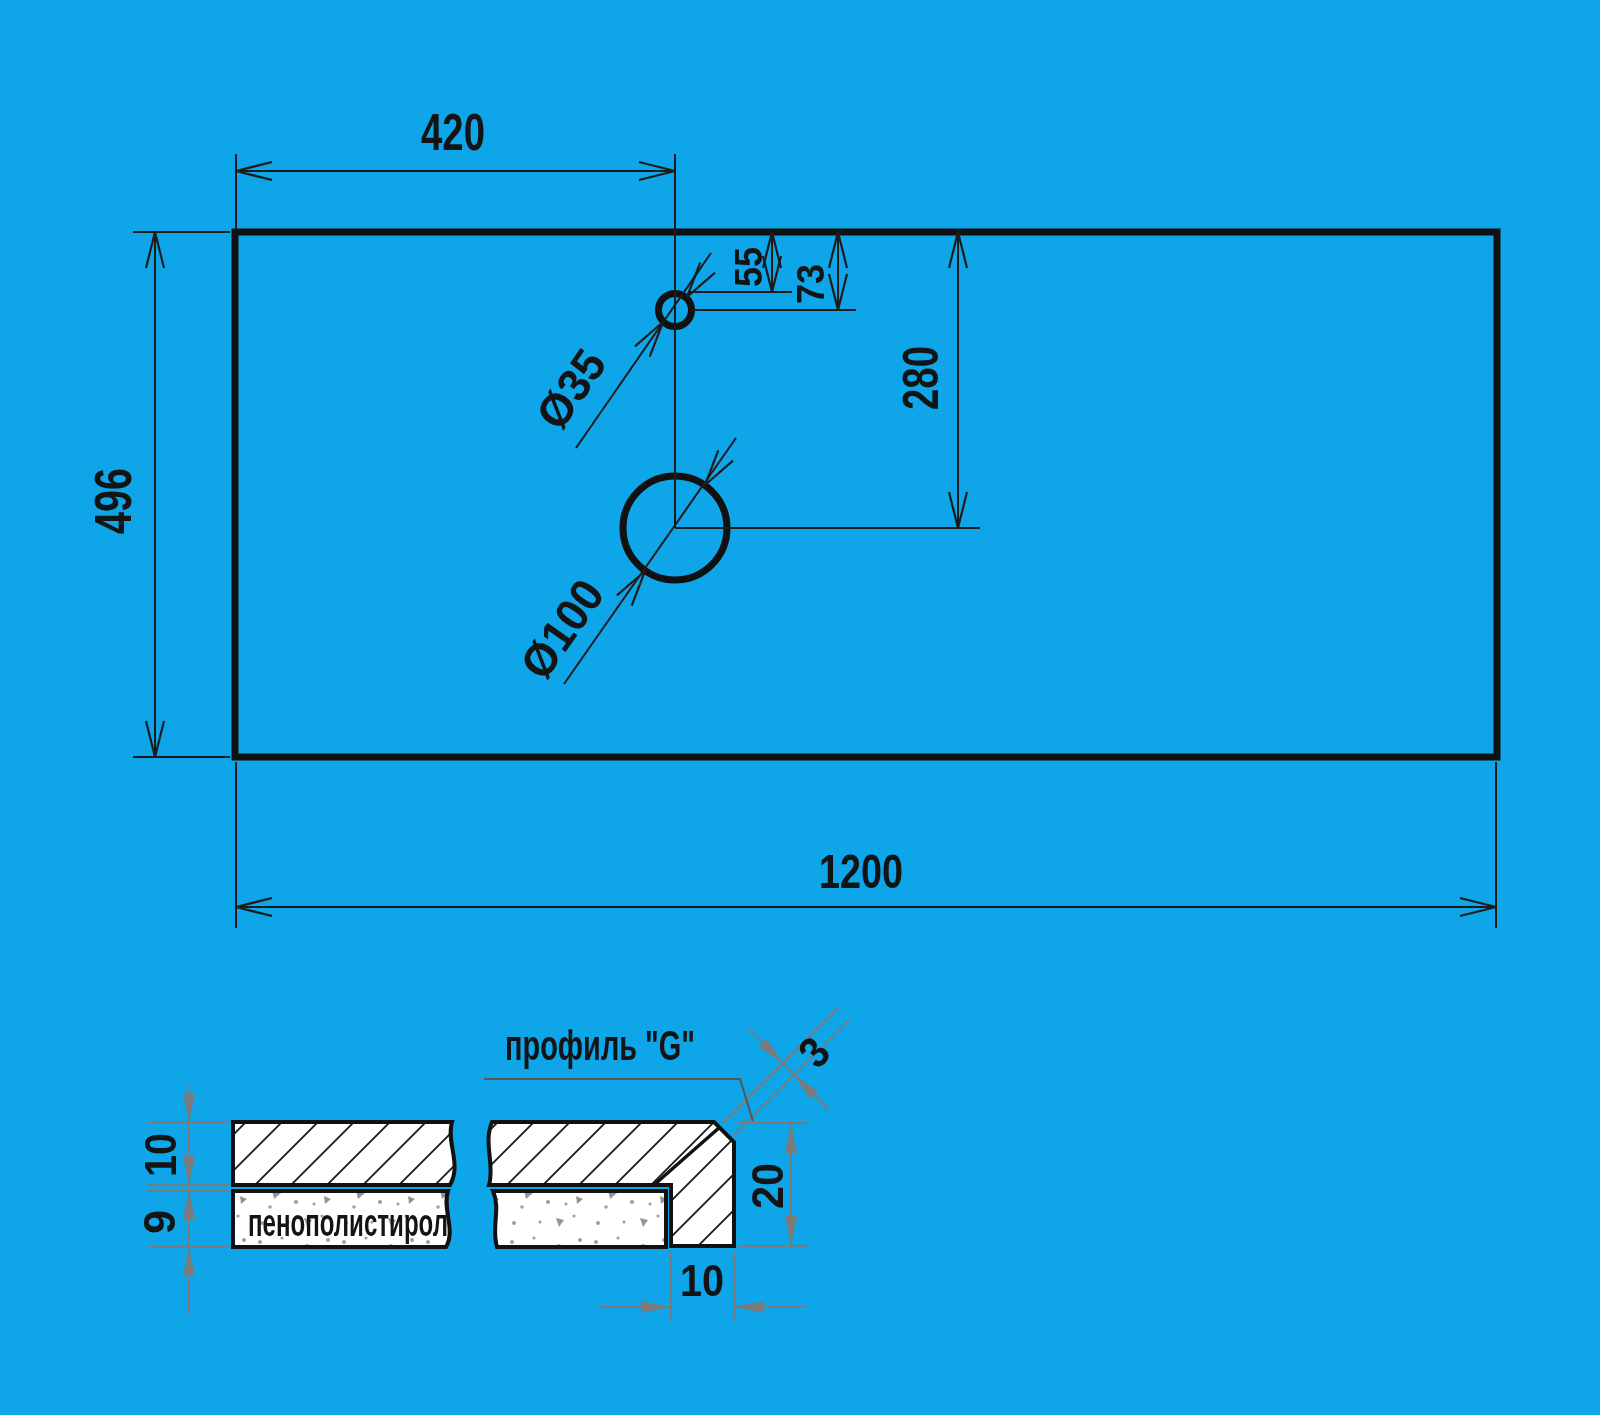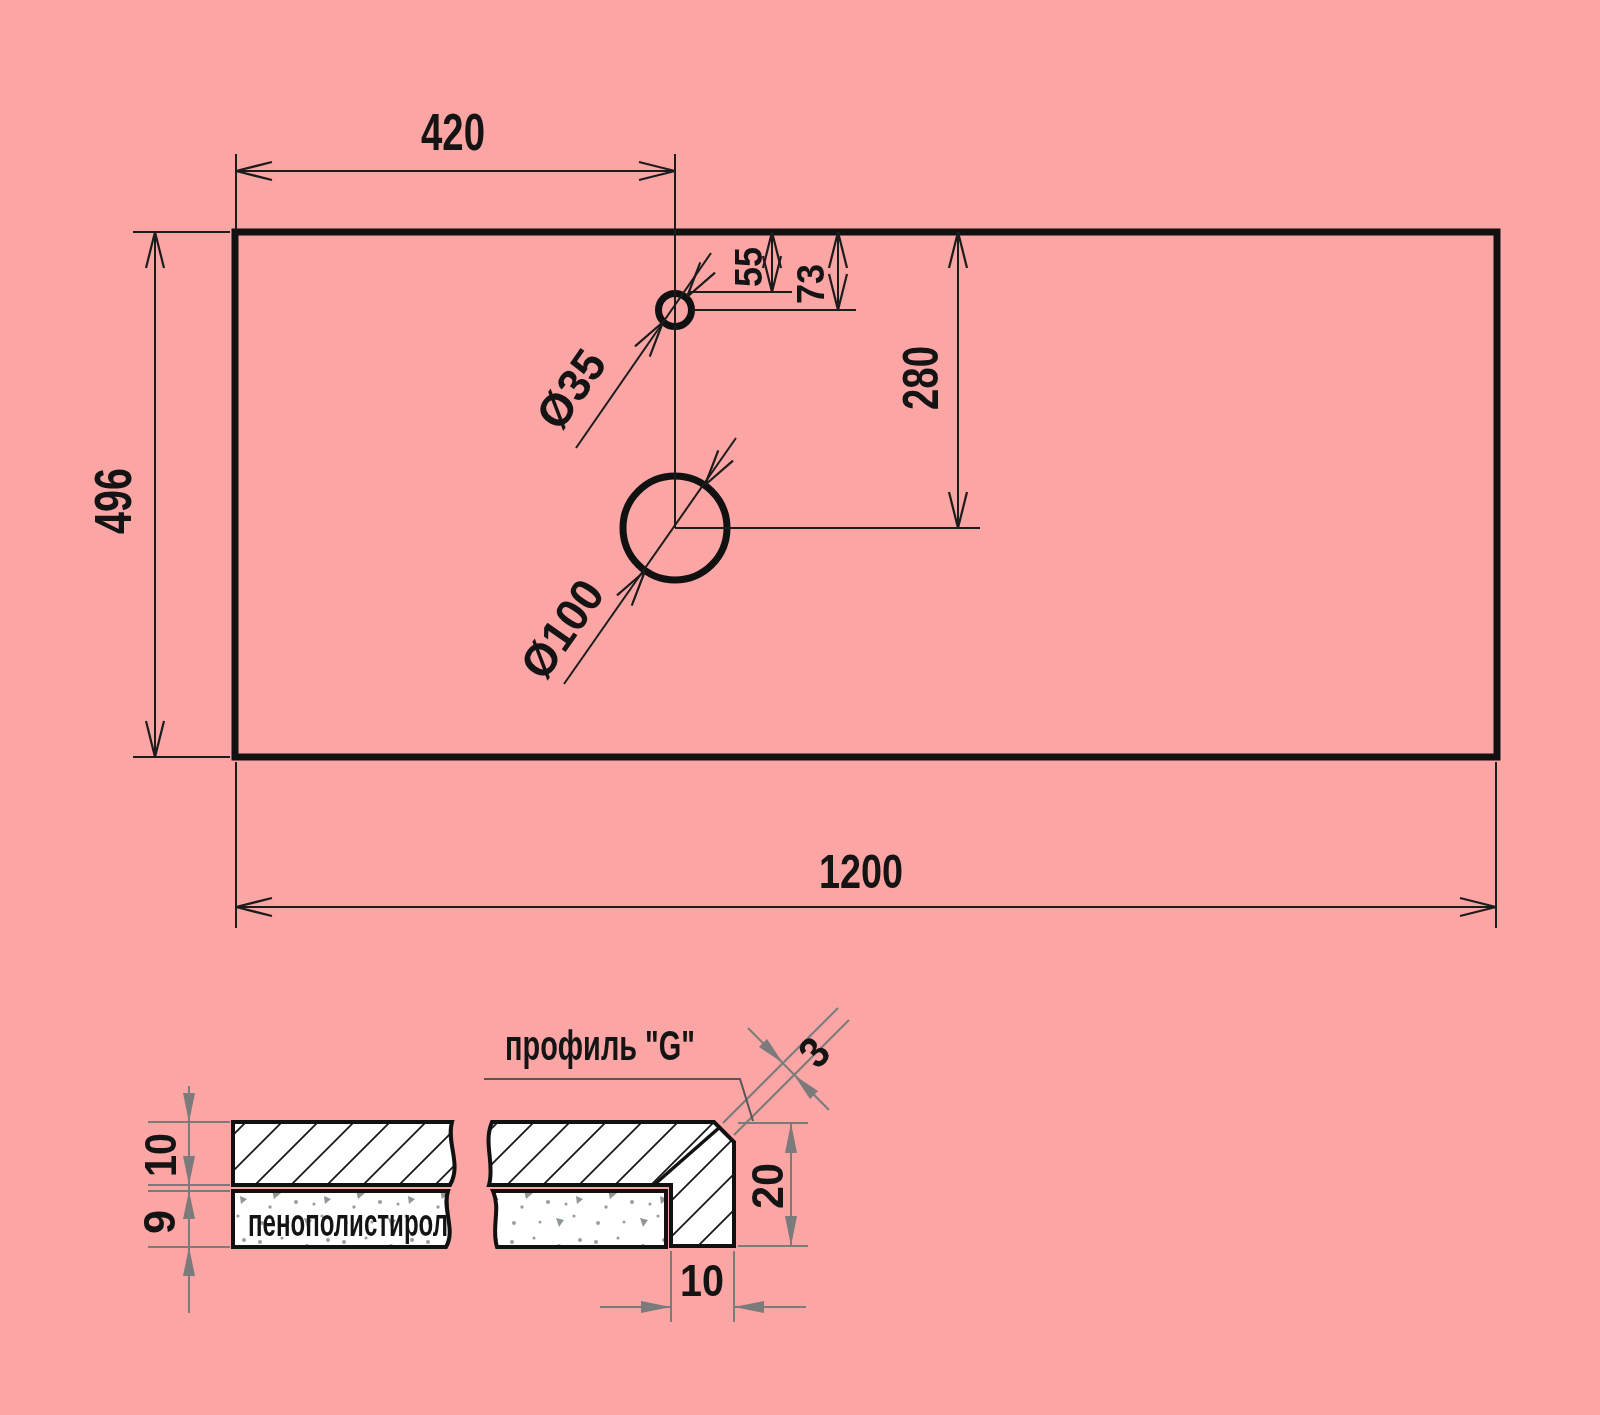--- a/index.html
+++ b/index.html
@@ -1,16 +1,16 @@
 <!DOCTYPE html>
 <html><head>
 <meta charset="utf-8">
 <style>
   html,body{margin:0;padding:0;background:#ffffff;}
-  .page{width:1600px;height:1415px;background:#fca5a5;position:relative;overflow:hidden;}
+  .page{width:1600px;height:1415px;background:#0ea5e9;position:relative;overflow:hidden;}
   svg{display:block;}
   text{font-family:"Liberation Sans","DejaVu Sans",sans-serif;font-weight:700;fill:#141414;}
   .thin{stroke:#1c1c1c;stroke-width:2;fill:none;}
   .thick{stroke:#111;stroke-width:7;fill:none;}
   .outline{stroke:#111;stroke-width:4;}
   .gdim{stroke:#7b7b7b;stroke-width:2;fill:none;}
   .gtri{fill:#7b7b7b;stroke:none;}
   .leader{stroke:#565656;stroke-width:2;fill:none;}
   .ah{stroke:#1c1c1c;stroke-width:2.2;fill:none;}
 </style>

